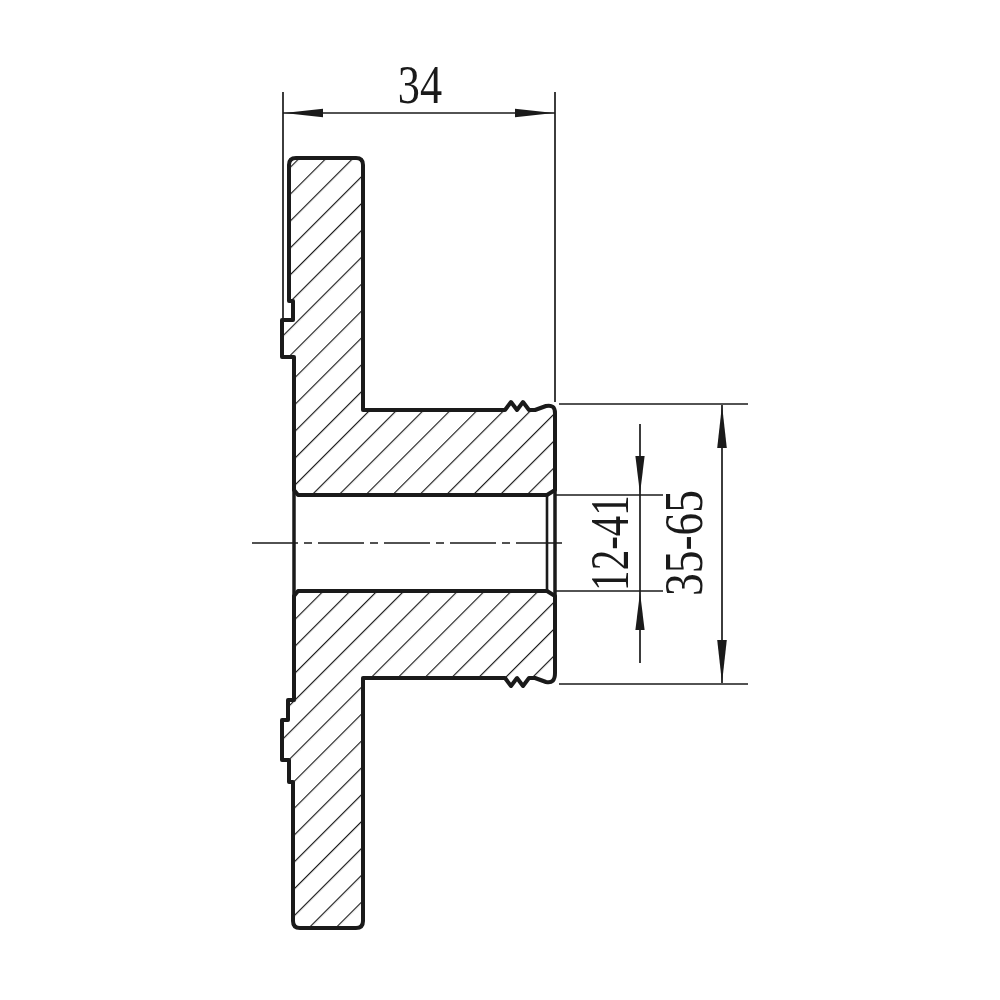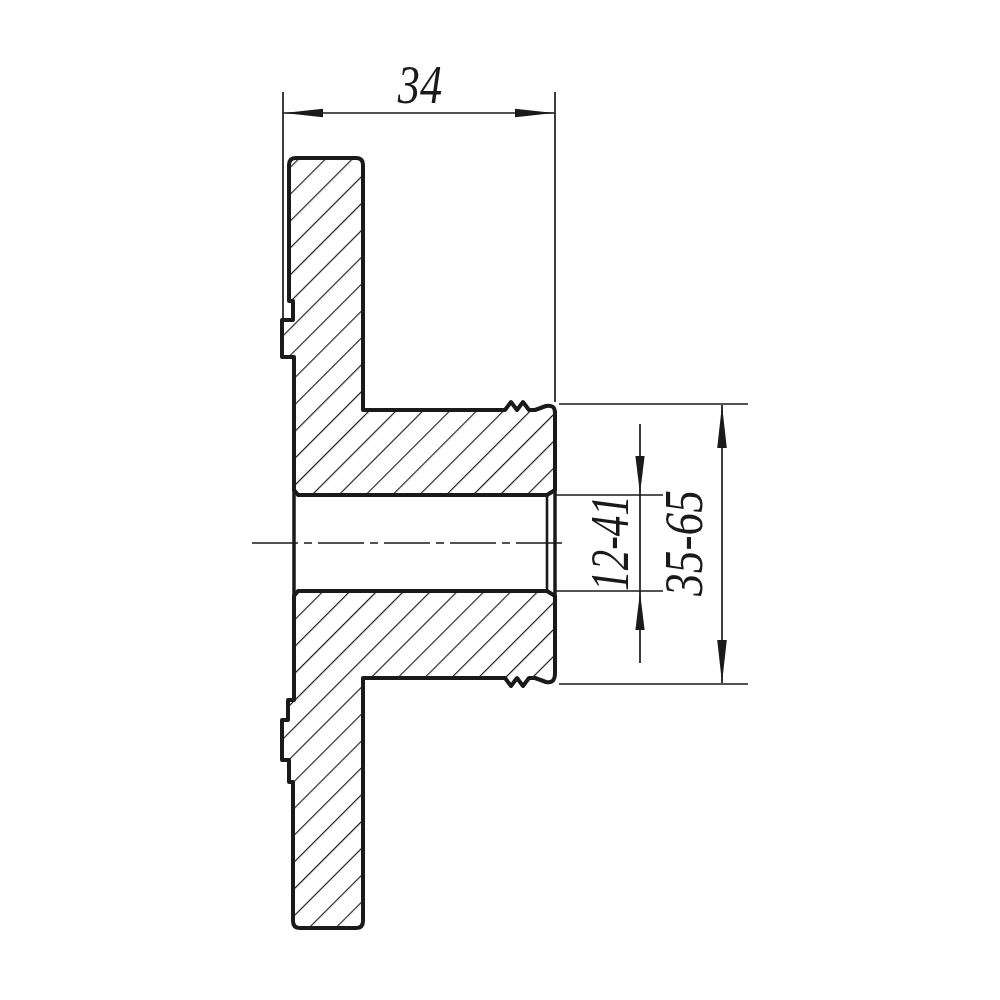--- a/index.html
+++ b/index.html
@@ -1,17 +1,17 @@
 <!DOCTYPE html>
 <html><head>
 <meta charset="utf-8">
 <style>
   html,body{margin:0;padding:0;width:1000px;height:1000px;background:#ffffff;overflow:hidden;}
   #canvas{position:relative;width:1000px;height:1000px;background:#ffffff;
-          font-family:"Liberation Serif", serif;font-style:italic;}
+          font-family:"Liberation Serif", serif;}
   #canvas svg{position:absolute;left:0;top:0;}
   .dim-label{position:absolute;color:#1a1a1a;font-family:"Liberation Serif", serif;
              font-weight:400;white-space:nowrap;text-align:center;}
   .dim-label.horiz{width:120px;height:54px;line-height:54px;font-size:54px;
                    transform:scaleX(0.82);}
   .dim-label.vert{width:170px;height:56px;line-height:56px;font-size:54px;}
   #label-width{left:360px;top:58px;}
   #label-bore{left:525px;top:515px;transform:rotate(-90deg) scaleX(0.76);}
   #label-outer{left:599px;top:515px;transform:rotate(-90deg) scaleX(0.84);}
 </style>

